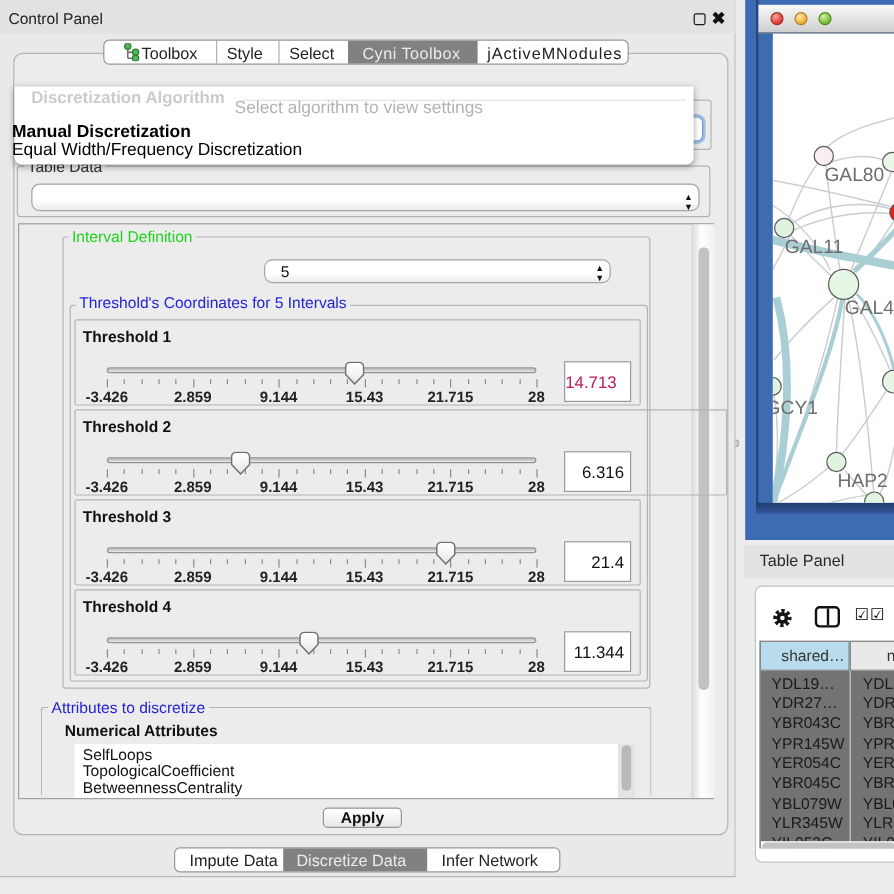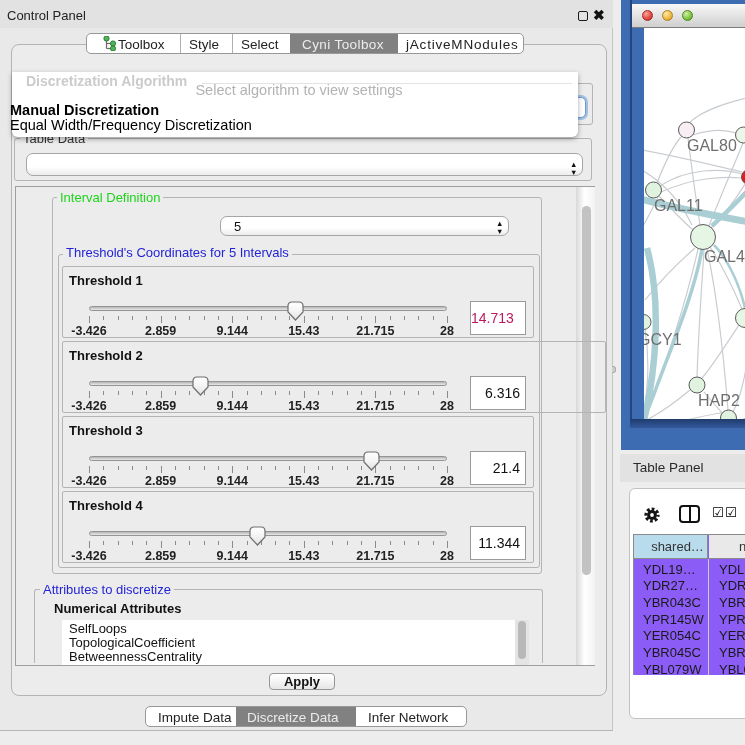--- a/index.html
+++ b/index.html
@@ -365,21 +365,21 @@
 
 <svg class="abs" style="left:644px;top:507px;" width="16" height="16" viewBox="0 0 16 16">
   <circle cx="8" cy="8" r="4.9" fill="#141414"></circle>
   <circle cx="8" cy="8" r="6" fill="none" stroke="#141414" stroke-width="3.2" stroke-dasharray="2.7,2.0" stroke-dashoffset="1"></circle>
   <circle cx="8" cy="8" r="1.9" fill="#ffffff"></circle>
 </svg>
 <div class="abs" style="left:679px;top:505px;width:21px;height:18px;border:2.4px solid #111;border-radius:4px;"></div>
 <div class="abs" style="left:688.6px;top:507px;width:2.2px;height:14px;background:#111;"></div>
 <div class="abs" style="left:712px;top:504px;font-size:13.5px;color:#000;letter-spacing:1px;">☑☑</div>
 
-<div class="abs" style="left:633px;top:534px;width:112px;height:141px;border-top:1px solid #8a8a8a;border-left:1px solid #8a8a8a;background:#8b5cf6;overflow:hidden;">
+<div class="abs" style="left:633px;top:534px;width:112px;height:173px;border-top:1px solid #8a8a8a;border-left:1px solid #8a8a8a;background:#737373;overflow:hidden;">
   <div class="abs" style="left:0;top:0;width:74px;height:24px;background:#b9dcec;border-right:1px solid #8a8a8a;border-bottom:1px solid #8a8a8a;text-align:center;font-size:13px;color:#333;line-height:24px;padding-left:14px;">shared…</div>
   <div class="abs" style="left:75px;top:0;width:40px;height:24px;background:#e9e9e9;border-bottom:1px solid #8a8a8a;font-size:13px;color:#333;line-height:24px;padding-left:30px;white-space:nowrap;">name</div>
   <div class="abs" style="left:74px;top:24px;width:1px;height:149px;background:#cccccc;"></div>
   <div id="tcol1" class="abs" style="left:9px;top:26.5px;font-size:13px;color:#1a1a1a;line-height:16.7px;">YDL19…<br>YDR27…<br>YBR043C<br>YPR145W<br>YER054C<br>YBR045C<br>YBL079W<br>YLR345W<br>YIL053C</div>
   <div id="tcol2" class="abs" style="left:85px;top:26.5px;font-size:13px;color:#1a1a1a;line-height:16.7px;white-space:nowrap;">YDL194W<br>YDR277C<br>YBR043C<br>YPR145W<br>YER054C<br>YBR045C<br>YBL079W<br>YLR345W<br>YIL053C</div>
   <div class="abs" style="left:0;top:166px;width:112px;height:7px;background:#fafafa;"></div>
   <div class="abs" style="left:1px;top:167px;width:111px;height:8px;background:#c3c3c3;border-radius:4px;"></div>
 </div>
 
 </body></html>

